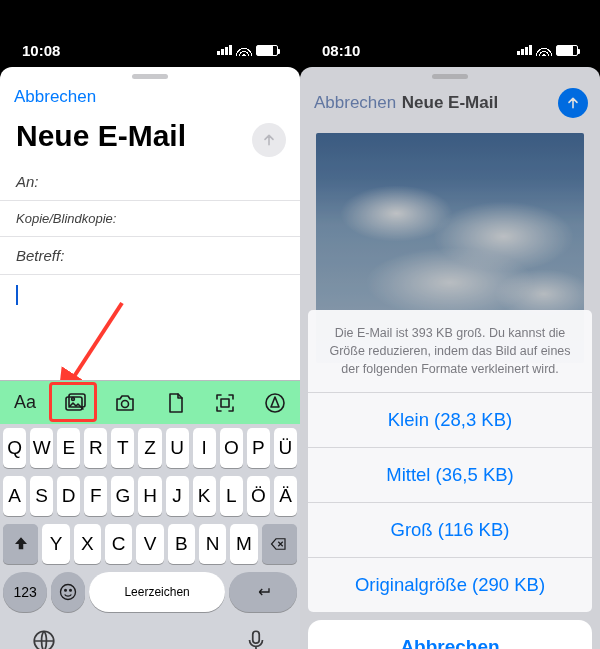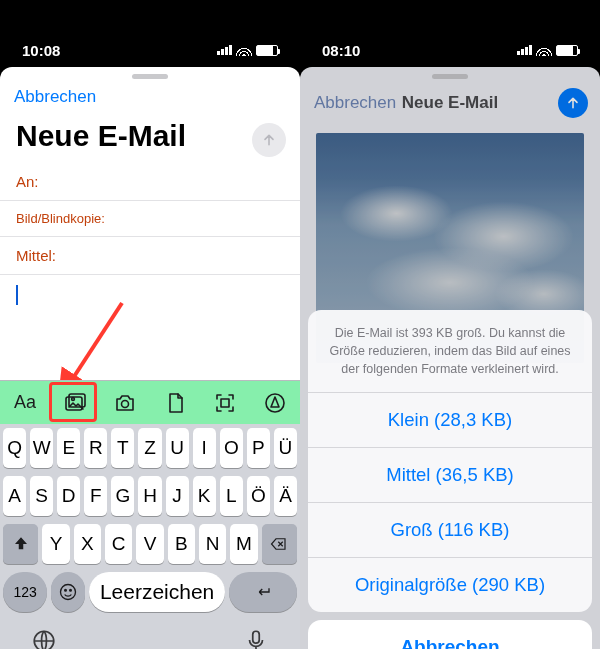--- a/index.html
+++ b/index.html
@@ -23,40 +23,40 @@
   .sheet { position:absolute; top:34px; left:0; right:0; bottom:0; background:#fff; border-radius:12px 12px 0 0; }
   .grabber { width:36px; height:5px; background:#c9c9cc; border-radius:3px; margin:7px auto 4px; }
   .navrow { display:flex; align-items:center; padding:4px 14px 10px; }
   .cancel { color:#007aff; font-size:17px; }
   .title-large { font-size:30px; font-weight:800; padding:2px 16px 10px; }
   .send-circle { width:34px; height:34px; border-radius:50%; display:flex; align-items:center; justify-content:center; margin-left:auto; }
   .send-circle.gray{ background:#e9e9ec; color:#b7b7bd; }
   .send-circle.blue{ background:#007aff; color:#fff; }
   .send-circle svg{ width:16px;height:16px; }
 
-  .field-row { padding:10px 16px; border-bottom:1px solid #e2e2e5; font-size:15px; color:#c2410c; }
+  .field-row { padding:10px 16px; border-bottom:1px solid #e2e2e5; font-size:15px; color:#404040;font-style:italic; }
   .field-row.small { font-size:13px; }
   .body-area { padding:10px 16px; min-height:80px; }
   .cursor { display:inline-block; width:2px; height:20px; background:#0a59d4; vertical-align:middle; }
 
   .arrow { position:absolute; pointer-events:none; }
 
   .kb-toolbar { position:absolute; left:0; right:0; height:44px; background:#86efac; border-top:1px solid #b9bbc0; display:flex; align-items:center; justify-content:space-around; }
   .kb-toolbar .tb { width:44px; height:36px; display:flex; align-items:center; justify-content:center; color:#1c1c1e; font-size:18px; font-weight:500; border-radius:6px; }
   .tb svg{width:24px;height:24px;stroke:#1c1c1e;stroke-width:1.6;fill:none;stroke-linecap:round;stroke-linejoin:round;}
   .highlight-box { position:absolute; border:3px solid #ff3b30; border-radius:4px; pointer-events:none; }
 
   .keyboard { position:absolute; left:0; right:0; bottom:0; background:#d2d4da; padding:4px 3px 6px; }
   .krow { display:flex; gap:4px; justify-content:center; margin-bottom:8px; }
   .key { flex:1; height:40px; background:#fff; border-radius:5px; display:flex; align-items:center; justify-content:center; font-size:19px; box-shadow:0 1px 0 rgba(0,0,0,.3); }
   .krow.r4 .key.shift, .krow.r4 .key.del { flex:1.3; background:#aeb2bc; }
   .krow.bottom .key { height:40px;border-radius:20px; }
   .krow.bottom .num { flex:1.3; background:#aeb2bc; font-size:14px; }
   .krow.bottom .emoji { flex:1; background:#aeb2bc; }
-  .krow.bottom .space { flex:4; font-size:21px; }
+  .krow.bottom .space { flex:4; font-size:12px; }
   .krow.bottom .ret { flex:2; background:#aeb2bc; }
   .soft-row { display:flex; justify-content:space-between; padding:8px 28px 2px; color:#3a3a3c; }
   .soft-row svg{width:26px;height:26px;stroke:#3a3a3c;stroke-width:1.6;fill:none;}
   .homebar { width:120px; height:5px; background:#000; border-radius:3px; margin:6px auto 0; }
 
   
   .sheet2 { position:absolute; top:34px; left:0; right:0; bottom:0; background:#eef0f5; border-radius:12px 12px 0 0; overflow:hidden; }
   .overlay-dim { position:absolute; inset:0; background:rgba(0,0,0,.12); }
   .nav2 { position:relative; display:flex; align-items:center; justify-content:center; padding:10px 14px 8px; }
   .nav2 .cancel { position:absolute; left:14px; color:#6f87b8; }
@@ -66,21 +66,21 @@
     linear-gradient(180deg,#4c74a4 0%, #5f86b2 20%, #89a9c8 40%, #b6cadd 100%);
     position:relative; overflow:hidden; }
   .photo::before{content:"";position:absolute;inset:0;background:
     radial-gradient(ellipse 80px 40px at 30% 35%, rgba(255,255,255,.9), transparent 70%),
     radial-gradient(ellipse 100px 50px at 70% 45%, rgba(255,255,255,.85), transparent 70%),
     radial-gradient(ellipse 120px 50px at 50% 65%, rgba(255,255,255,.8), transparent 70%),
     radial-gradient(ellipse 70px 35px at 85% 70%, rgba(255,255,255,.75), transparent 70%);}
   .photo::after{content:"";position:absolute;inset:0;background:rgba(0,0,0,.1);}
 
   .action-sheet { position:absolute; left:8px; right:8px; bottom:8px; }
-  .as-group { background:rgba(248,248,250,.97); border-radius:13px; overflow:hidden; margin-bottom:8px; }
+  .as-group { background:rgba(248,248,250,.97); border-radius:5px; overflow:hidden; margin-bottom:8px; }
   .as-msg { padding:14px 20px; text-align:center; font-size:12.5px; color:#7a7a80; line-height:1.45; border-bottom:.5px solid #d6d6da; }
   .as-opt { padding:16px 10px; text-align:center; color:#007aff; font-size:18.5px; border-bottom:.5px solid #d6d6da; }
   .as-opt:last-child{border-bottom:none;}
   .as-cancel { background:#fff; border-radius:13px; padding:16px 10px; text-align:center; color:#007aff; font-size:19px; font-weight:600; }
 </style>
 </head>
 <body>
 
 <div class="wrap">
 
@@ -108,22 +108,22 @@
       </div>
       <div style="display:flex;align-items:center;padding-right:14px;">
         <div class="title-large">Neue E-Mail</div>
         <div class="send-circle gray">
           <svg viewBox="0 0 24 24">
               <path d="M12 19V5m-6 6l6-6 6 6" stroke="currentColor" stroke-width="2.4" fill="none" stroke-linecap="round" stroke-linejoin="round"></path>
             </svg>
         </div>
       </div>
       <div class="field-row"><span>An:</span></div>
-      <div class="field-row small"><span>Bild/Blindkopie:</span></div>
-      <div class="field-row"><span>Mittel:</span></div>
+      <div class="field-row small"><span>Kopie/Blindkopie:</span></div>
+      <div class="field-row"><span>Betreff:</span></div>
       <div class="body-area"><span class="cursor"></span></div>
 
       <svg class="arrow" style="top:228px;left:42px;width:90px;height:110px;" viewBox="0 0 90 110">
         <defs>
             <marker id="ah" markerWidth="8" markerHeight="8" refX="6" refY="4" orient="auto">
               <path d="M0,0 L8,4 L0,8 z" fill="#ff3b30"></path>
             </marker>
           </defs>
         <line x1="80" y1="8" x2="20" y2="100" stroke="#ff3b30" stroke-width="4" marker-end="url(#ah)"></line>
       </svg>

